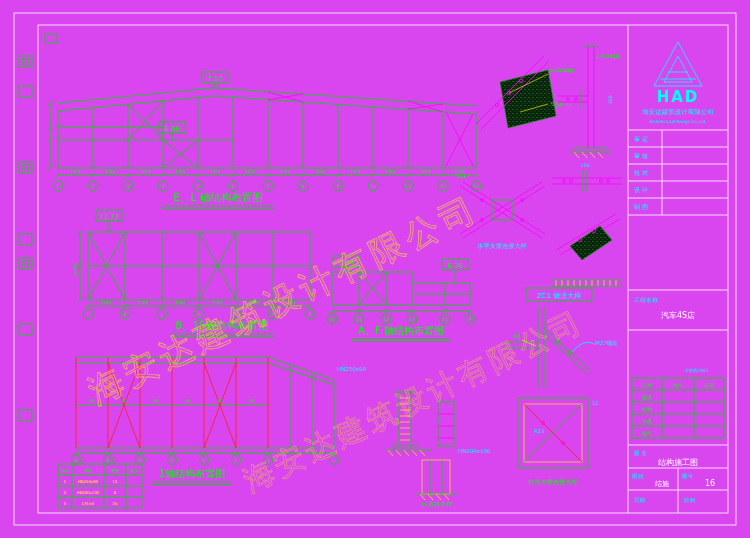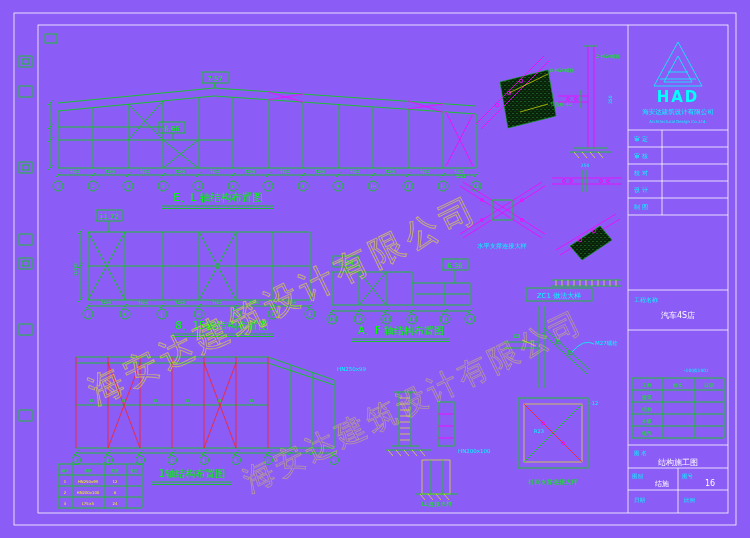--- a/index.html
+++ b/index.html
@@ -1,16 +1,16 @@
 <!DOCTYPE html>
 <html><head>
 <meta charset="utf-8">
 <style>
 html,body{margin:0;padding:0;background:#000;}
-.sheet{position:relative;width:750px;height:538px;background:#8b5cf6;overflow:hidden;font-family:"DejaVu Sans",sans-serif;}
+.sheet{position:relative;width:750px;height:538px;background:#d946ef;overflow:hidden;font-family:"DejaVu Sans",sans-serif;}
 svg{position:absolute;left:0;top:0;}
 .ln{fill:none;stroke-width:.8;}
 .g{stroke:#00d900;}
 .m{stroke:#ff00ff;}
 .c{stroke:#00ffff;}
 .y{stroke:#ffff00;stroke-width:.6;}
 .r{stroke:#ff2020;}
 .w{stroke:#ffffff;}
 text{font-family:"DejaVu Sans",sans-serif;}
 .gt{fill:#00ff00;}

